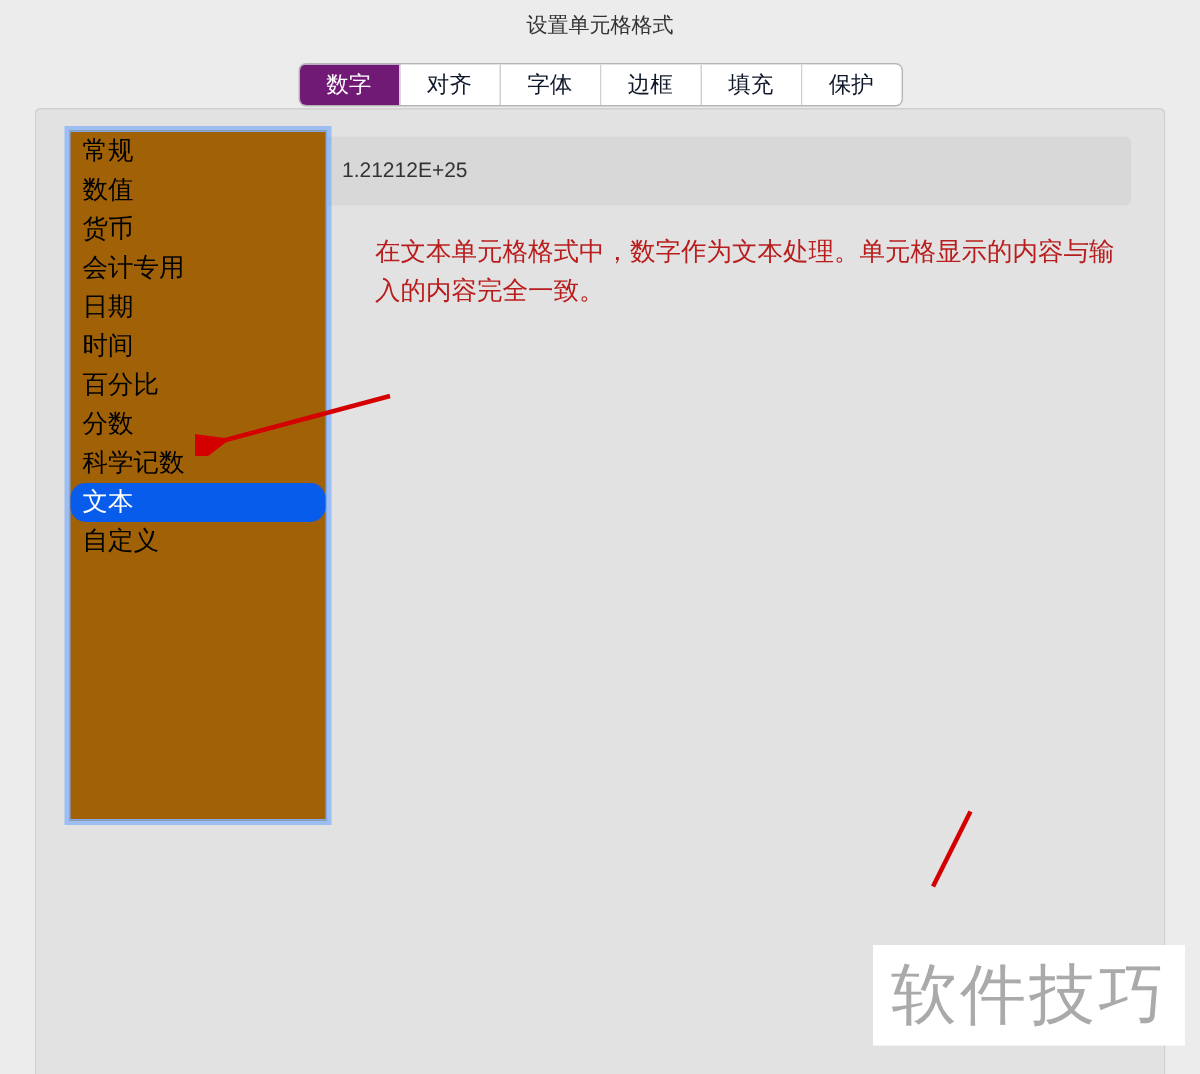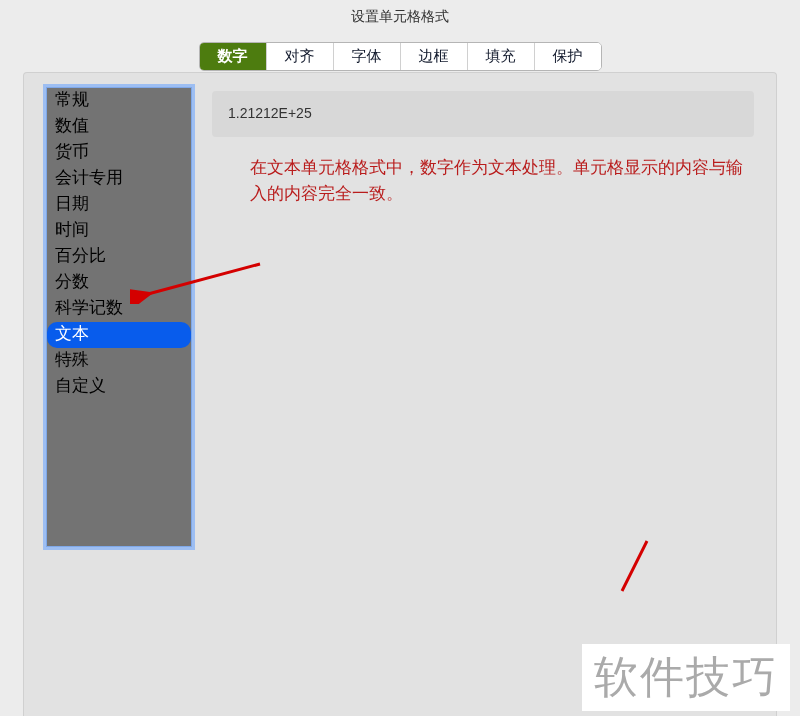--- a/index.html
+++ b/index.html
@@ -37,23 +37,22 @@
       padding: 4px 18px;
       font-size: 15px;
       color: #0f172a;
       background: #fff;
       border-right: 1px solid #d0d0d0;
       cursor: pointer;
       user-select: none;
     }
     .tab:last-child { border-right: none; }
     .tab.active {
-      background: #4d7c0f;
+      background: #701a75;
       color: #fff;
-      font-weight: bold;
     }
     .panel {
       position: absolute;
       left: 23px;
       right: 23px;
       top: 72px;
       bottom: 0;
       background: #e2e2e2;
       border: 1px solid #d0d0d0;
       border-bottom: none;
@@ -65,26 +64,25 @@
       gap: 18px;
     }
     .left-col { width: 148px; flex-shrink: 0; }
     .right-col { flex: 1; }
     .label {
       font-size: 16px;
       color: #000;
       margin-bottom: 6px;
     }
     .category-list {
-      width: 146px;
+      width: 172px;
       height: 460px;
-      background: #737373;
+      background: #a16207;
       border: 1px solid #adaaab;
       position: relative;
-      font-family: Liberation Mono, monospace;
     }
     .category-list.focused {
       box-shadow: 0 0 0 3px rgba(100, 160, 255, 0.55);
       border-color: #7fa8e8;
     }
     .cat-item {
       padding: 2px 8px;
       font-size: 17px;
       line-height: 22px;
       cursor: pointer;
@@ -112,21 +110,21 @@
     }
     .arrow-svg {
       position: absolute;
       left: 130px;
       top: 254px;
       pointer-events: none;
     }
     .watermark {
       position: absolute;
       right: 10px;
-      bottom: 5px;
+      bottom: 19px;
       background: #fff;
       color: #aaa;
       font-size: 44px;
       letter-spacing: 2px;
       padding: 4px 12px;
       font-family: "PingFang SC", sans-serif;
     }
     .bottom-arrow {
       position: absolute;
       right: 148px;
@@ -157,21 +155,20 @@
           <div class="cat-item">常规</div>
           <div class="cat-item">数值</div>
           <div class="cat-item">货币</div>
           <div class="cat-item">会计专用</div>
           <div class="cat-item">日期</div>
           <div class="cat-item">时间</div>
           <div class="cat-item">百分比</div>
           <div class="cat-item">分数</div>
           <div class="cat-item">科学记数</div>
           <div class="cat-item selected">文本</div>
-          <div class="cat-item">特殊</div>
           <div class="cat-item">自定义</div>
         </div>
     </div>
     <div class="right-col">
       <div class="example-box">
         <span>1.21212E+25</span>
       </div>
       <div class="description">在文本单元格格式中，数字作为文本处理。单元格显示的内容与输入的内容完全一致。</div>
     </div>
   </div>

